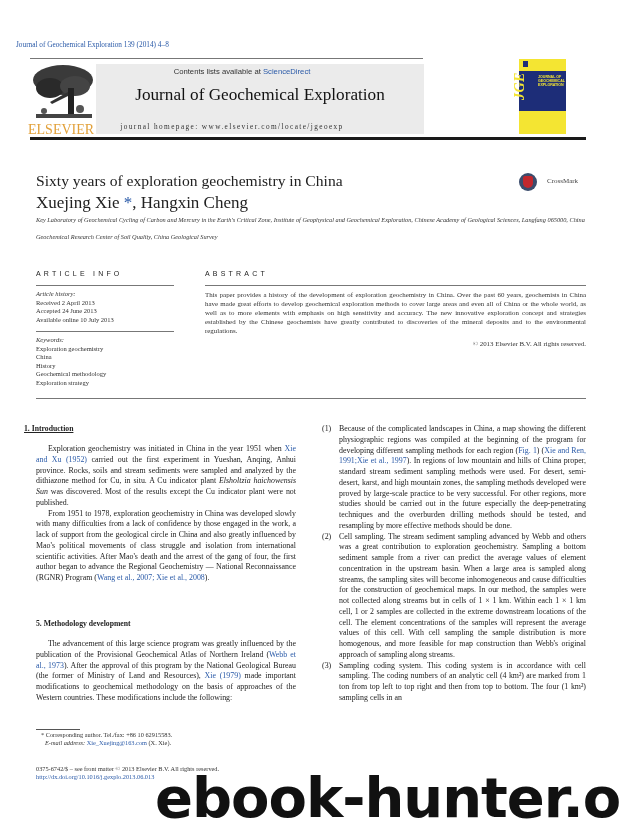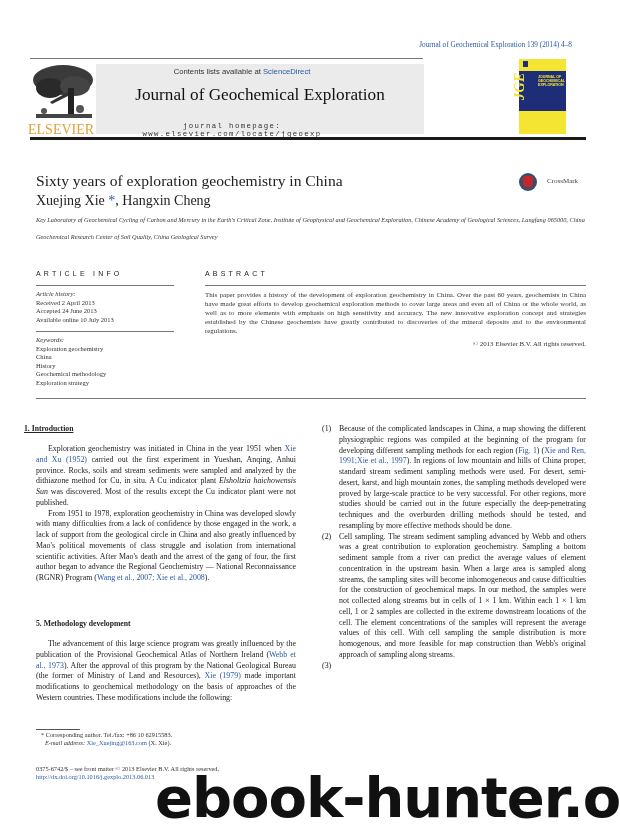--- a/index.html
+++ b/index.html
@@ -1,39 +1,39 @@
 <!DOCTYPE html>
 <html><head>
 <meta charset="utf-8">
 <style>
   html, body { margin: 0; padding: 0; background: #ffffff; }
   body { width: 620px; height: 827px; position: relative; overflow: hidden;
          font-family: "Liberation Serif", "DejaVu Serif", serif; color: #231f20; }
   .abs { position: absolute; }
   .link { color: #2a5aa8; }
-  #running-head { left: 0; width: 572px; top: 40px; text-align: right; font-size: 7.3px; color: #2a5aa8; }
+  #running-head { left: 16px; width: 572px; top: 40px; text-align: left; font-size: 7.3px; color: #2a5aa8; }
   #top-rule { left: 30px; top: 58px; width: 393px; height: 1px; background: #777; }
   #elsevier-logo { left: 30px; top: 62px; width: 66px; height: 76px; }
   #elsevier-word { left: 28px; top: 122px; font-size: 14px; color: #e2a13a; letter-spacing: 0px; }
   #masthead-box { left: 96px; top: 64px; width: 328px; height: 70px; background: #ebebeb; }
   #contents-line { left: 96px; width: 292px; top: 67px; text-align: center; font-family: "Liberation Sans", sans-serif; font-size: 7.7px; color: #333; }
   #journal-title { left: 96px; width: 328px; top: 85px; text-align: center; font-size: 17.2px; color: #111; }
-  #homepage { left: 96px; width: 272px; top: 122px; text-align: center; font-family: Liberation Mono, monospace; font-size: 7.3px; color: #333; letter-spacing: 1.4px; }
+  #homepage { left: 96px; width: 272px; top: 122px; text-align: center; font-family: Liberation Serif, serif; font-size: 7.3px; color: #333; letter-spacing: 1.4px; }
   #cover { left: 519px; top: 59px; width: 47px; height: 75px; background: #f4e532; }
   #cover .band { position: absolute; left: 0; top: 12px; width: 47px; height: 40px; background: #1d2d78; }
   #cover .jge { position: absolute; left: 2px; top: 14px; font-size: 14px; font-weight: bold; font-style: italic; color: #f4e532; transform: rotate(-90deg); transform-origin: 9px 18px; letter-spacing: 0.5px; }
   #cover .ctitle { position: absolute; left: 19px; top: 16px; font-family: "Liberation Sans", sans-serif; font-size: 3.6px; font-weight: bold; color: #f4e532; line-height: 4.2px; }
   #cover .small { position: absolute; left: 4px; top: 2px; width: 5px; height: 6px; background: #1d2d78; }
   #thick-rule { left: 30px; top: 137px; width: 556px; height: 3px; background: #1a1a1a; }
   #article-title { left: 36px; top: 172px; font-size: 15.6px; color: #222; text-align: center; }
   #crossmark { left: 519px; top: 173px; }
   #crossmark .circle { position: absolute; left: 0; top: 0; width: 18px; height: 18px; border-radius: 50%; background: #3b4c6c; }
   #crossmark .inner { position: absolute; left: 4px; top: 3px; width: 10px; height: 12px; background: #c2272d; border-radius: 2px 2px 5px 5px; }
   #crossmark .label { position: absolute; left: 28px; top: 4px; font-size: 7px; color: #444; white-space: nowrap; }
-  #authors { left: 36px; top: 193px; font-size: 14px; color: #222; }
+  #authors { left: 36px; top: 193px; font-size: 17px; color: #222; }
   #authors .star { color: #2a5aa8; }
   .affil { left: 36px; width: 550px; font-size: 6.3px; font-style: italic; color: #333; line-height: 8.2px; }
   #affil-1 { top: 216px; }
   #affil-2 { top: 233px; }
   .sec-head { font-family: "Liberation Sans", sans-serif; font-size: 7px; letter-spacing: 3.2px; color: #222; }
   #info-head { left: 36px; top: 270px; }
   #abstract-head { left: 205px; top: 270px; }
   .rule { height: 1px; background: #777; }
   #info-rule-1 { left: 36px; top: 285px; width: 138px; }
   #info-rule-2 { left: 36px; top: 331px; width: 138px; }
@@ -162,16 +162,17 @@
   <div class="item">
     <span class="num">(1)</span>
     <span>Because of the complicated landscapes in China, a map showing the different physiographic regions was compiled at the beginning of the program for developing different sampling methods for each region (</span><span class="link">Fig. 1</span><span>) (</span><span class="link">Xie and Ren, 1991;Xie et al., 1997</span><span>). In regions of low mountain and hills of China proper, standard stream sediment sampling methods were used. For desert, semi-desert, karst, and high mountain zones, the sampling methods developed were proved by large-scale practice to be very successful. For other regions, more studies should be carried out in the future especially the deep-penetrating techniques and the overburden drilling methods should be tested, and resampling by more effective methods should be done.</span>
   </div>
   <div class="item">
     <span class="num">(2)</span>
     <span>Cell sampling. The stream sediment sampling advanced by Webb and others was a great contribution to exploration geochemistry. Sampling a bottom sediment sample from a river can predict the average values of element concentration in the upstream basin. When a large area is sampled along streams, the sampling sites will become inhomogeneous and cause difficulties for the construction of geochemical maps. In our method, the samples were not collected along streams but in cells of 1 × 1 km. Within each 1 × 1 km cell, 1 or 2 samples are collected in the extreme downstream locations of the cell. The element concentrations of the samples will represent the average values of this cell. With cell sampling the sample distribution is more homogenous, and more feasible for map construction than Webb's original approach of sampling along streams.</span>
   </div>
   <div class="item">
     <span class="num">(3)</span>
+    <span>Sampling coding system. This coding system is in accordance with cell sampling. The coding numbers of an analytic cell (4 km²) are marked from 1 ton from top left to top right and then from top to bottom. The four (1 km²) sampling cells in an</span>
   </div>
 </div>
 
 <div id="watermark" class="abs">ebook-hunter.org</div>
 
 </body></html>

